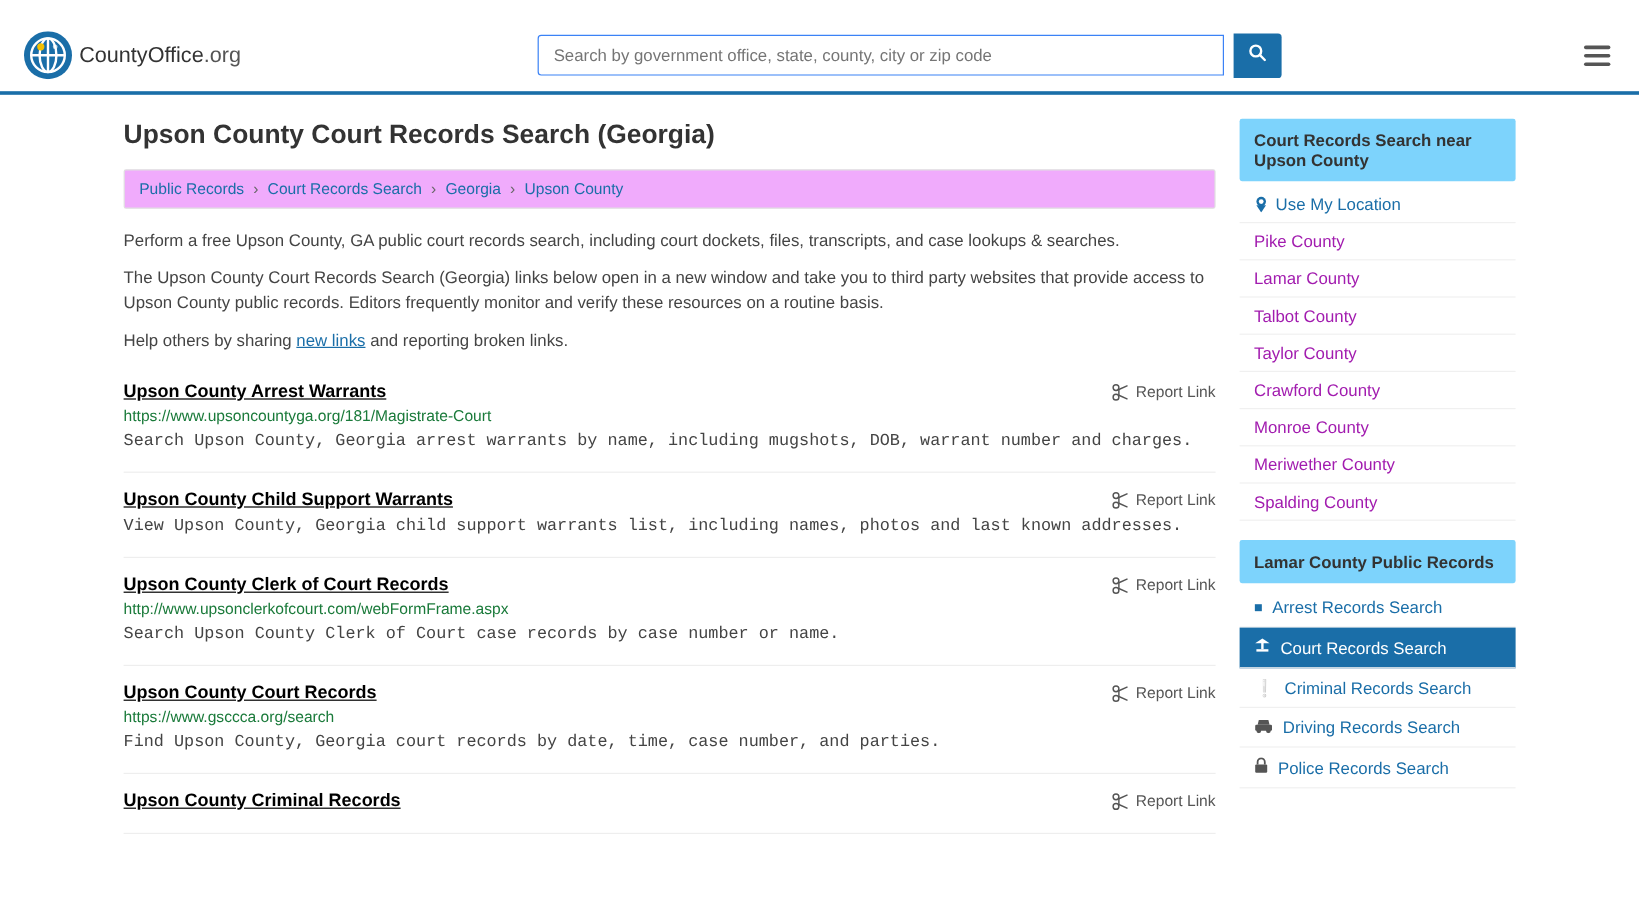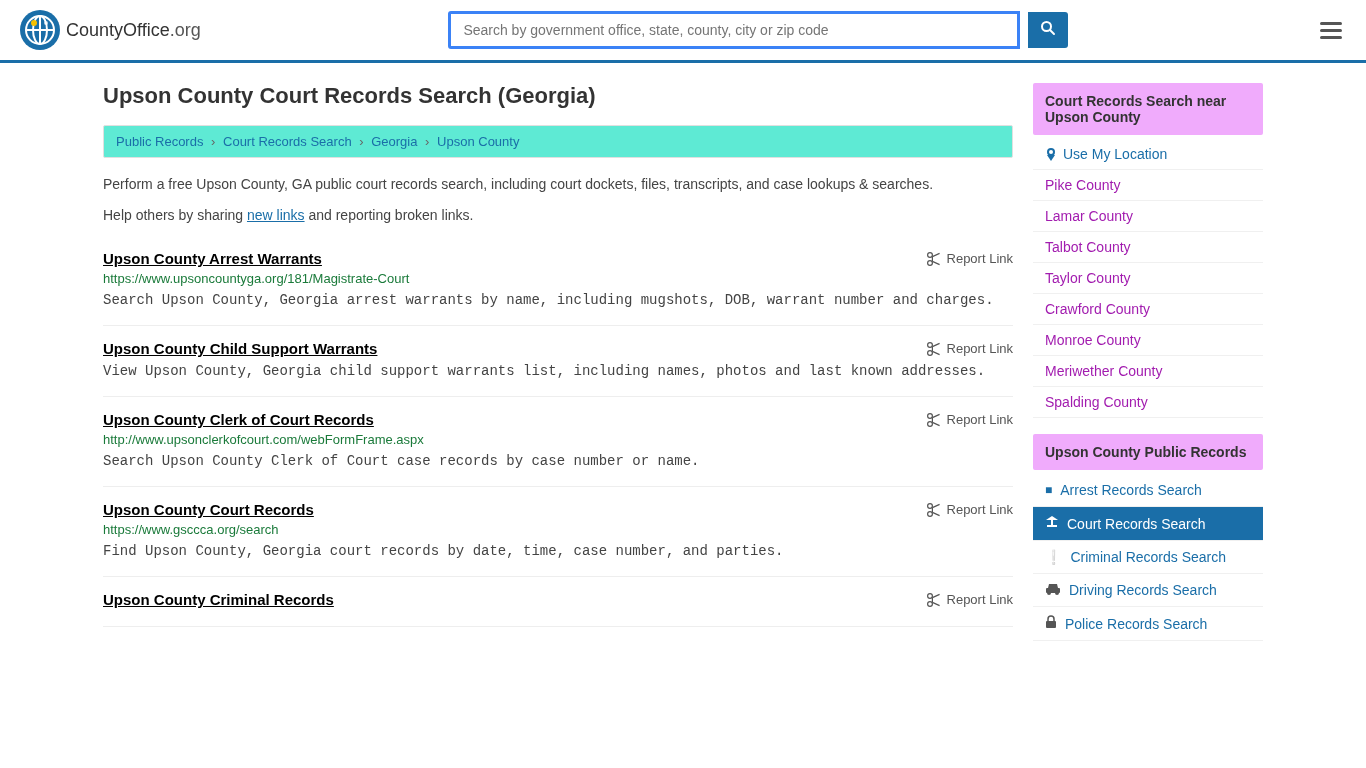--- a/index.html
+++ b/index.html
@@ -6,20 +6,21 @@
     body { font-family: Arial, sans-serif; font-size: 14px; color: #333; background: #fff; }
 
     
     .header {
       background: #fff;
       border-bottom: 3px solid #1a6ea8;
       padding: 10px 20px;
       display: flex;
       align-items: center;
       justify-content: space-between;
+      margin-top: 16px;
     }
     .logo-area {
       display: flex;
       align-items: center;
       gap: 6px;
     }
     .logo-icon {
       width: 40px;
       height: 40px;
     }
@@ -36,21 +37,21 @@
       display: flex;
       align-items: center;
       gap: 8px;
       flex: 1;
       max-width: 620px;
       margin: 0 30px;
     }
     .search-box {
       flex: 1;
       padding: 8px 12px;
-      border: 3px solid #3b82f6;
+      border: 1px solid #3b82f6;
       border-radius: 3px 0 0 3px;
       font-size: 14px;
       color: #666;
       outline: none;
     }
     .search-btn {
       background: #1a6ea8;
       border: none;
       padding: 8px 12px;
       cursor: pointer;
@@ -95,21 +96,21 @@
     
     .page-title {
       font-size: 22px;
       font-weight: bold;
       color: #333;
       margin-bottom: 16px;
     }
 
     
     .breadcrumb {
-      background: #5eead4;
+      background: #f0abfc;
       border: 1px solid #e0e0e0;
       padding: 8px 12px;
       font-size: 13px;
       color: #555;
       margin-bottom: 16px;
       border-radius: 2px;
     }
     .breadcrumb a {
       color: #1a6ea8;
       text-decoration: none;
@@ -165,21 +166,21 @@
       color: #444;
       line-height: 1.5;
       font-family: Liberation Mono, monospace;
     }
 
     
     .sidebar-section {
       margin-bottom: 16px;
     }
     .sidebar-header {
-      background: #f0abfc;
+      background: #7dd3fc;
       padding: 10px 12px;
       font-weight: bold;
       font-size: 14px;
       color: #333;
       margin-bottom: 4px;
       border-radius: 2px;
     }
     .sidebar-link {
       display: block;
       padding: 7px 12px;
@@ -266,20 +267,21 @@
       <a href="#">Public Records</a>
       <span> › </span>
       <a href="#">Court Records Search</a>
       <span> › </span>
       <a href="#">Georgia</a>
       <span> › </span>
       <a href="#">Upson County</a>
     </div>
 
     <p class="desc-para">Perform a free Upson County, GA public court records search, including court dockets, files, transcripts, and case lookups &amp; searches.</p>
+    <p class="desc-para">The Upson County Court Records Search (Georgia) links below open in a new window and take you to third party websites that provide access to Upson County public records. Editors frequently monitor and verify these resources on a routine basis.</p>
     <p class="desc-para">
       <span>Help others by sharing </span><a href="#">new links</a><span> and reporting broken links.</span>
     </p>
 
     <div>
 
       <div class="result-item">
         <div class="result-header">
           <a class="result-title" href="#">Upson County Arrest Warrants</a>
           <div class="report-link">
@@ -390,21 +392,21 @@
       <a class="sidebar-link" href="#">Talbot County</a>
       <a class="sidebar-link" href="#">Taylor County</a>
       <a class="sidebar-link" href="#">Crawford County</a>
       <a class="sidebar-link" href="#">Monroe County</a>
       <a class="sidebar-link" href="#">Meriwether County</a>
       <a class="sidebar-link" href="#">Spalding County</a>
     </div>
 
     <div class="sidebar-section">
       <div class="sidebar-header">
-        <span>Upson County Public Records</span>
+        <span>Lamar County Public Records</span>
       </div>
 
       <a class="pub-rec-link" href="#">
         <span class="pub-rec-icon" style="font-size:12px;">■</span>
         <span>Arrest Records Search</span>
       </a>
       <a class="pub-rec-link active" href="#">
         <span class="pub-rec-icon">
           <svg width="14" height="14" viewBox="0 0 14 14" fill="white">
             <rect x="2" y="10" width="10" height="2" fill="white"></rect>

